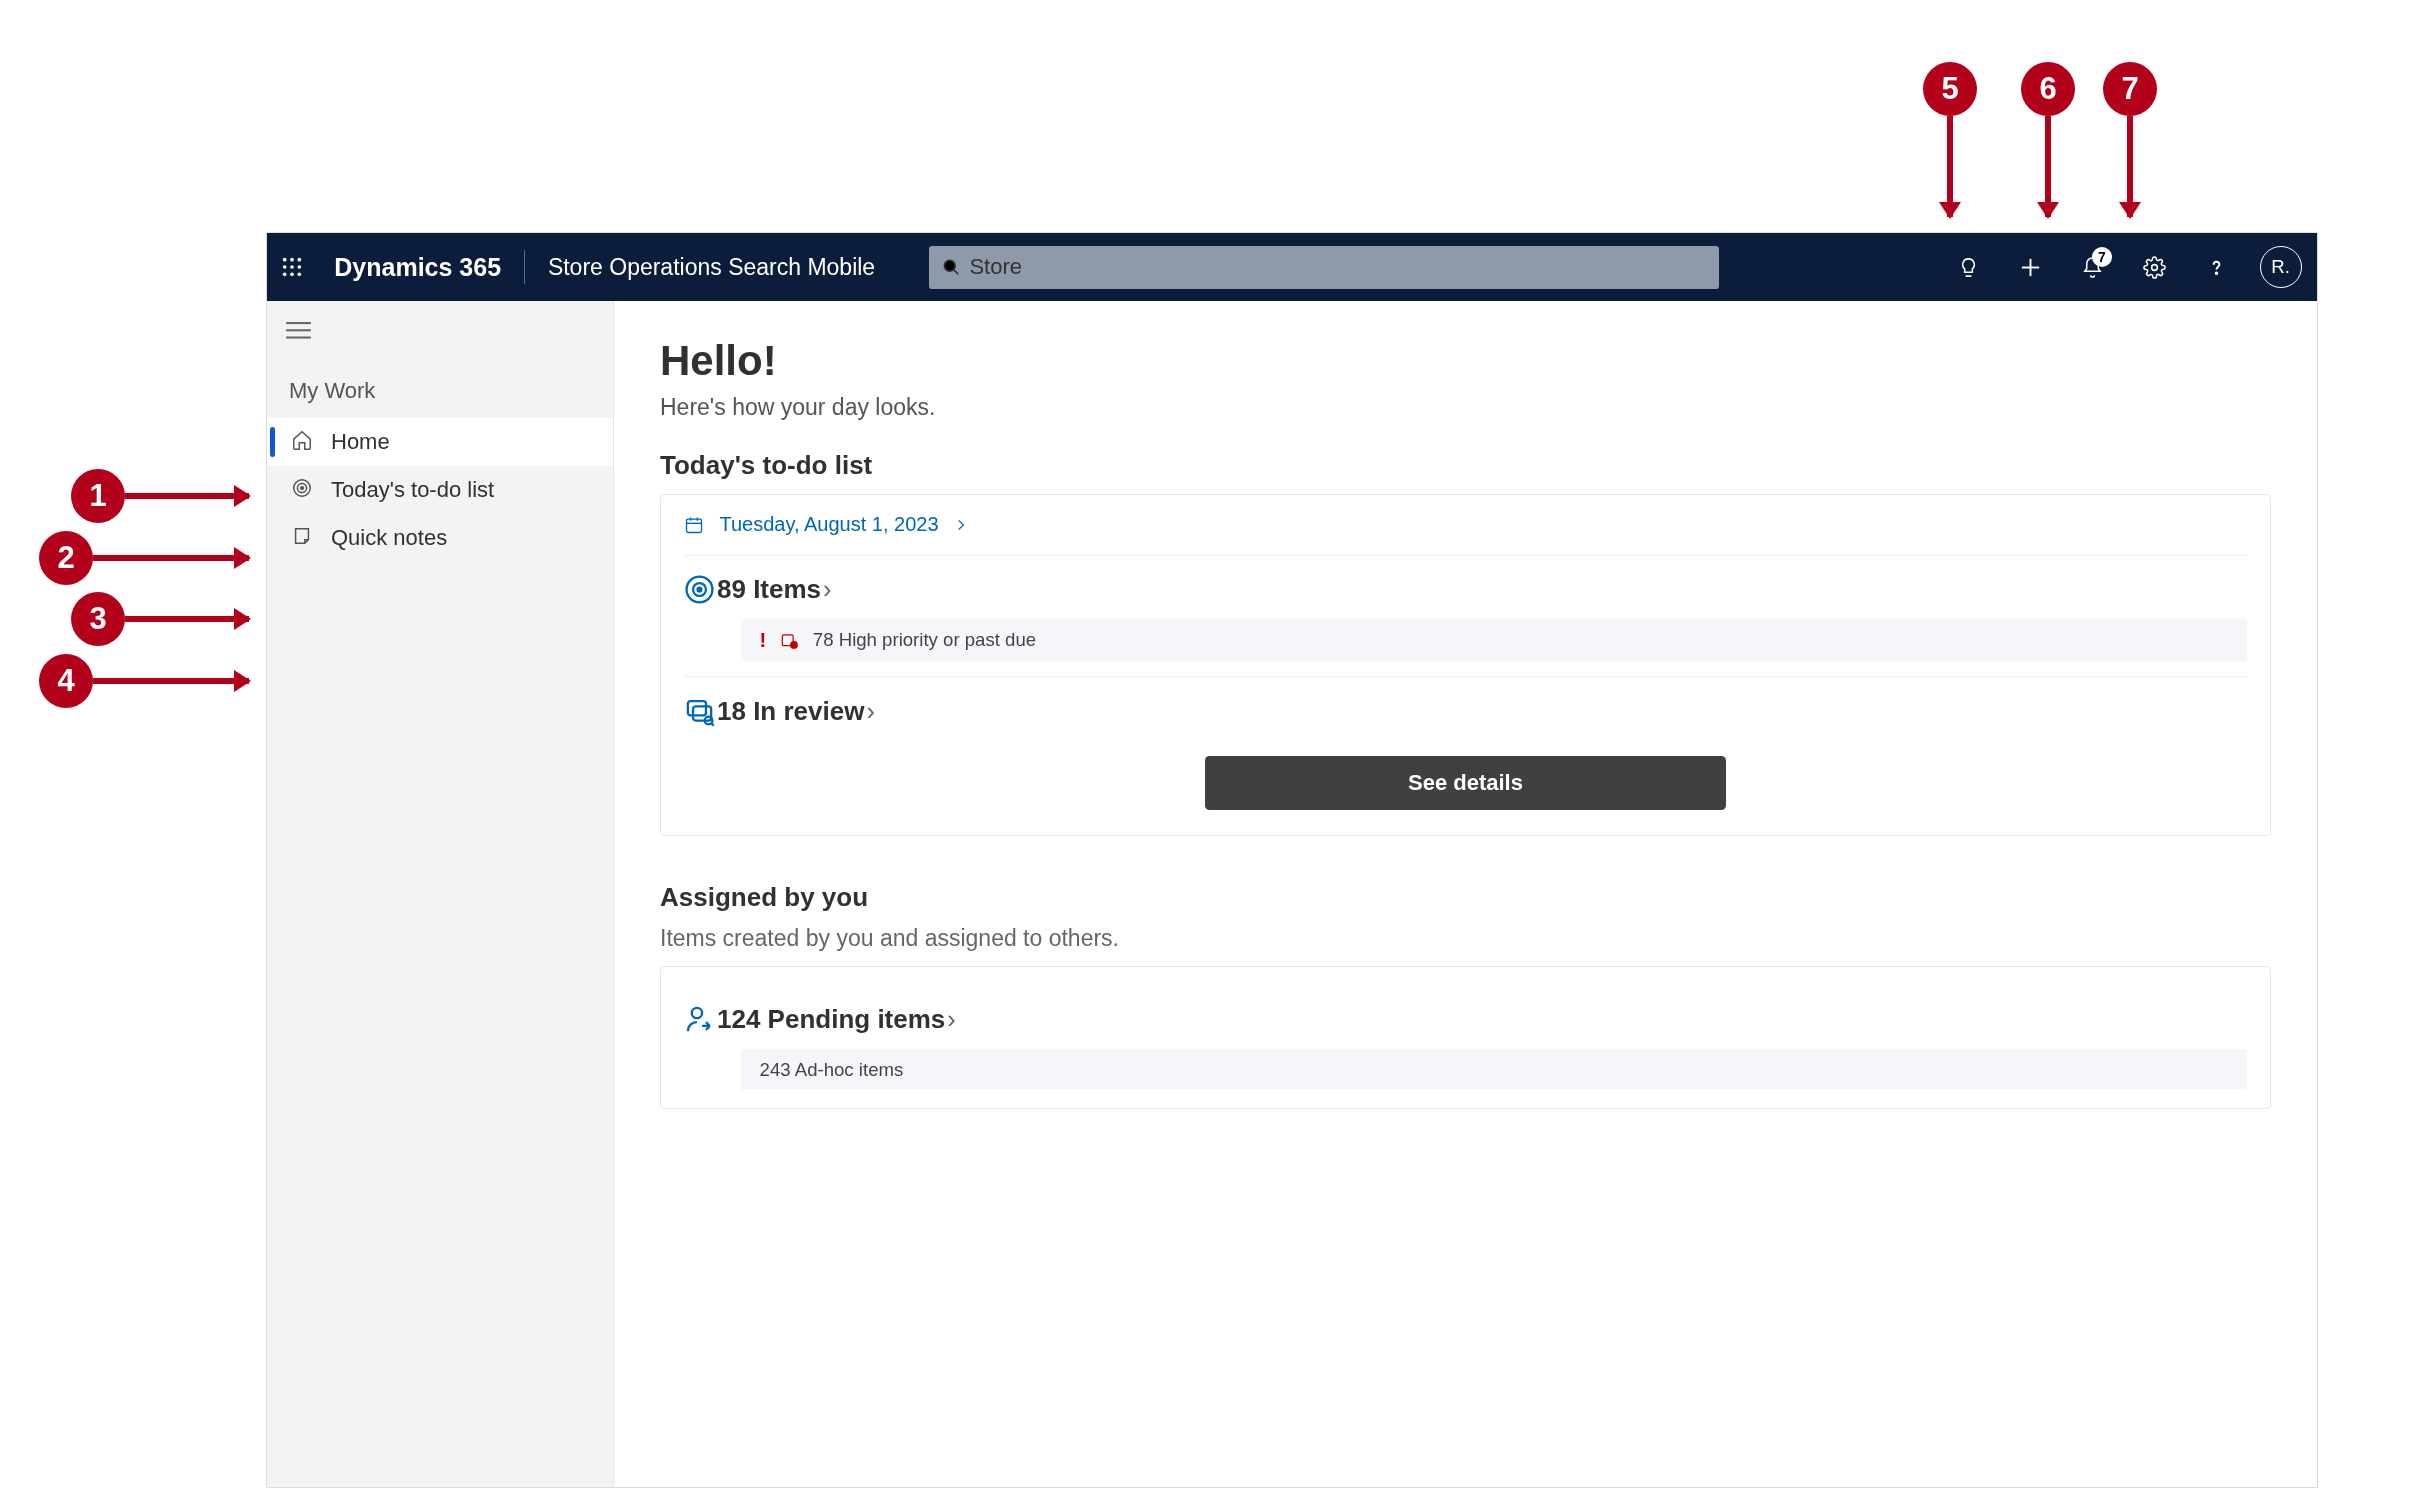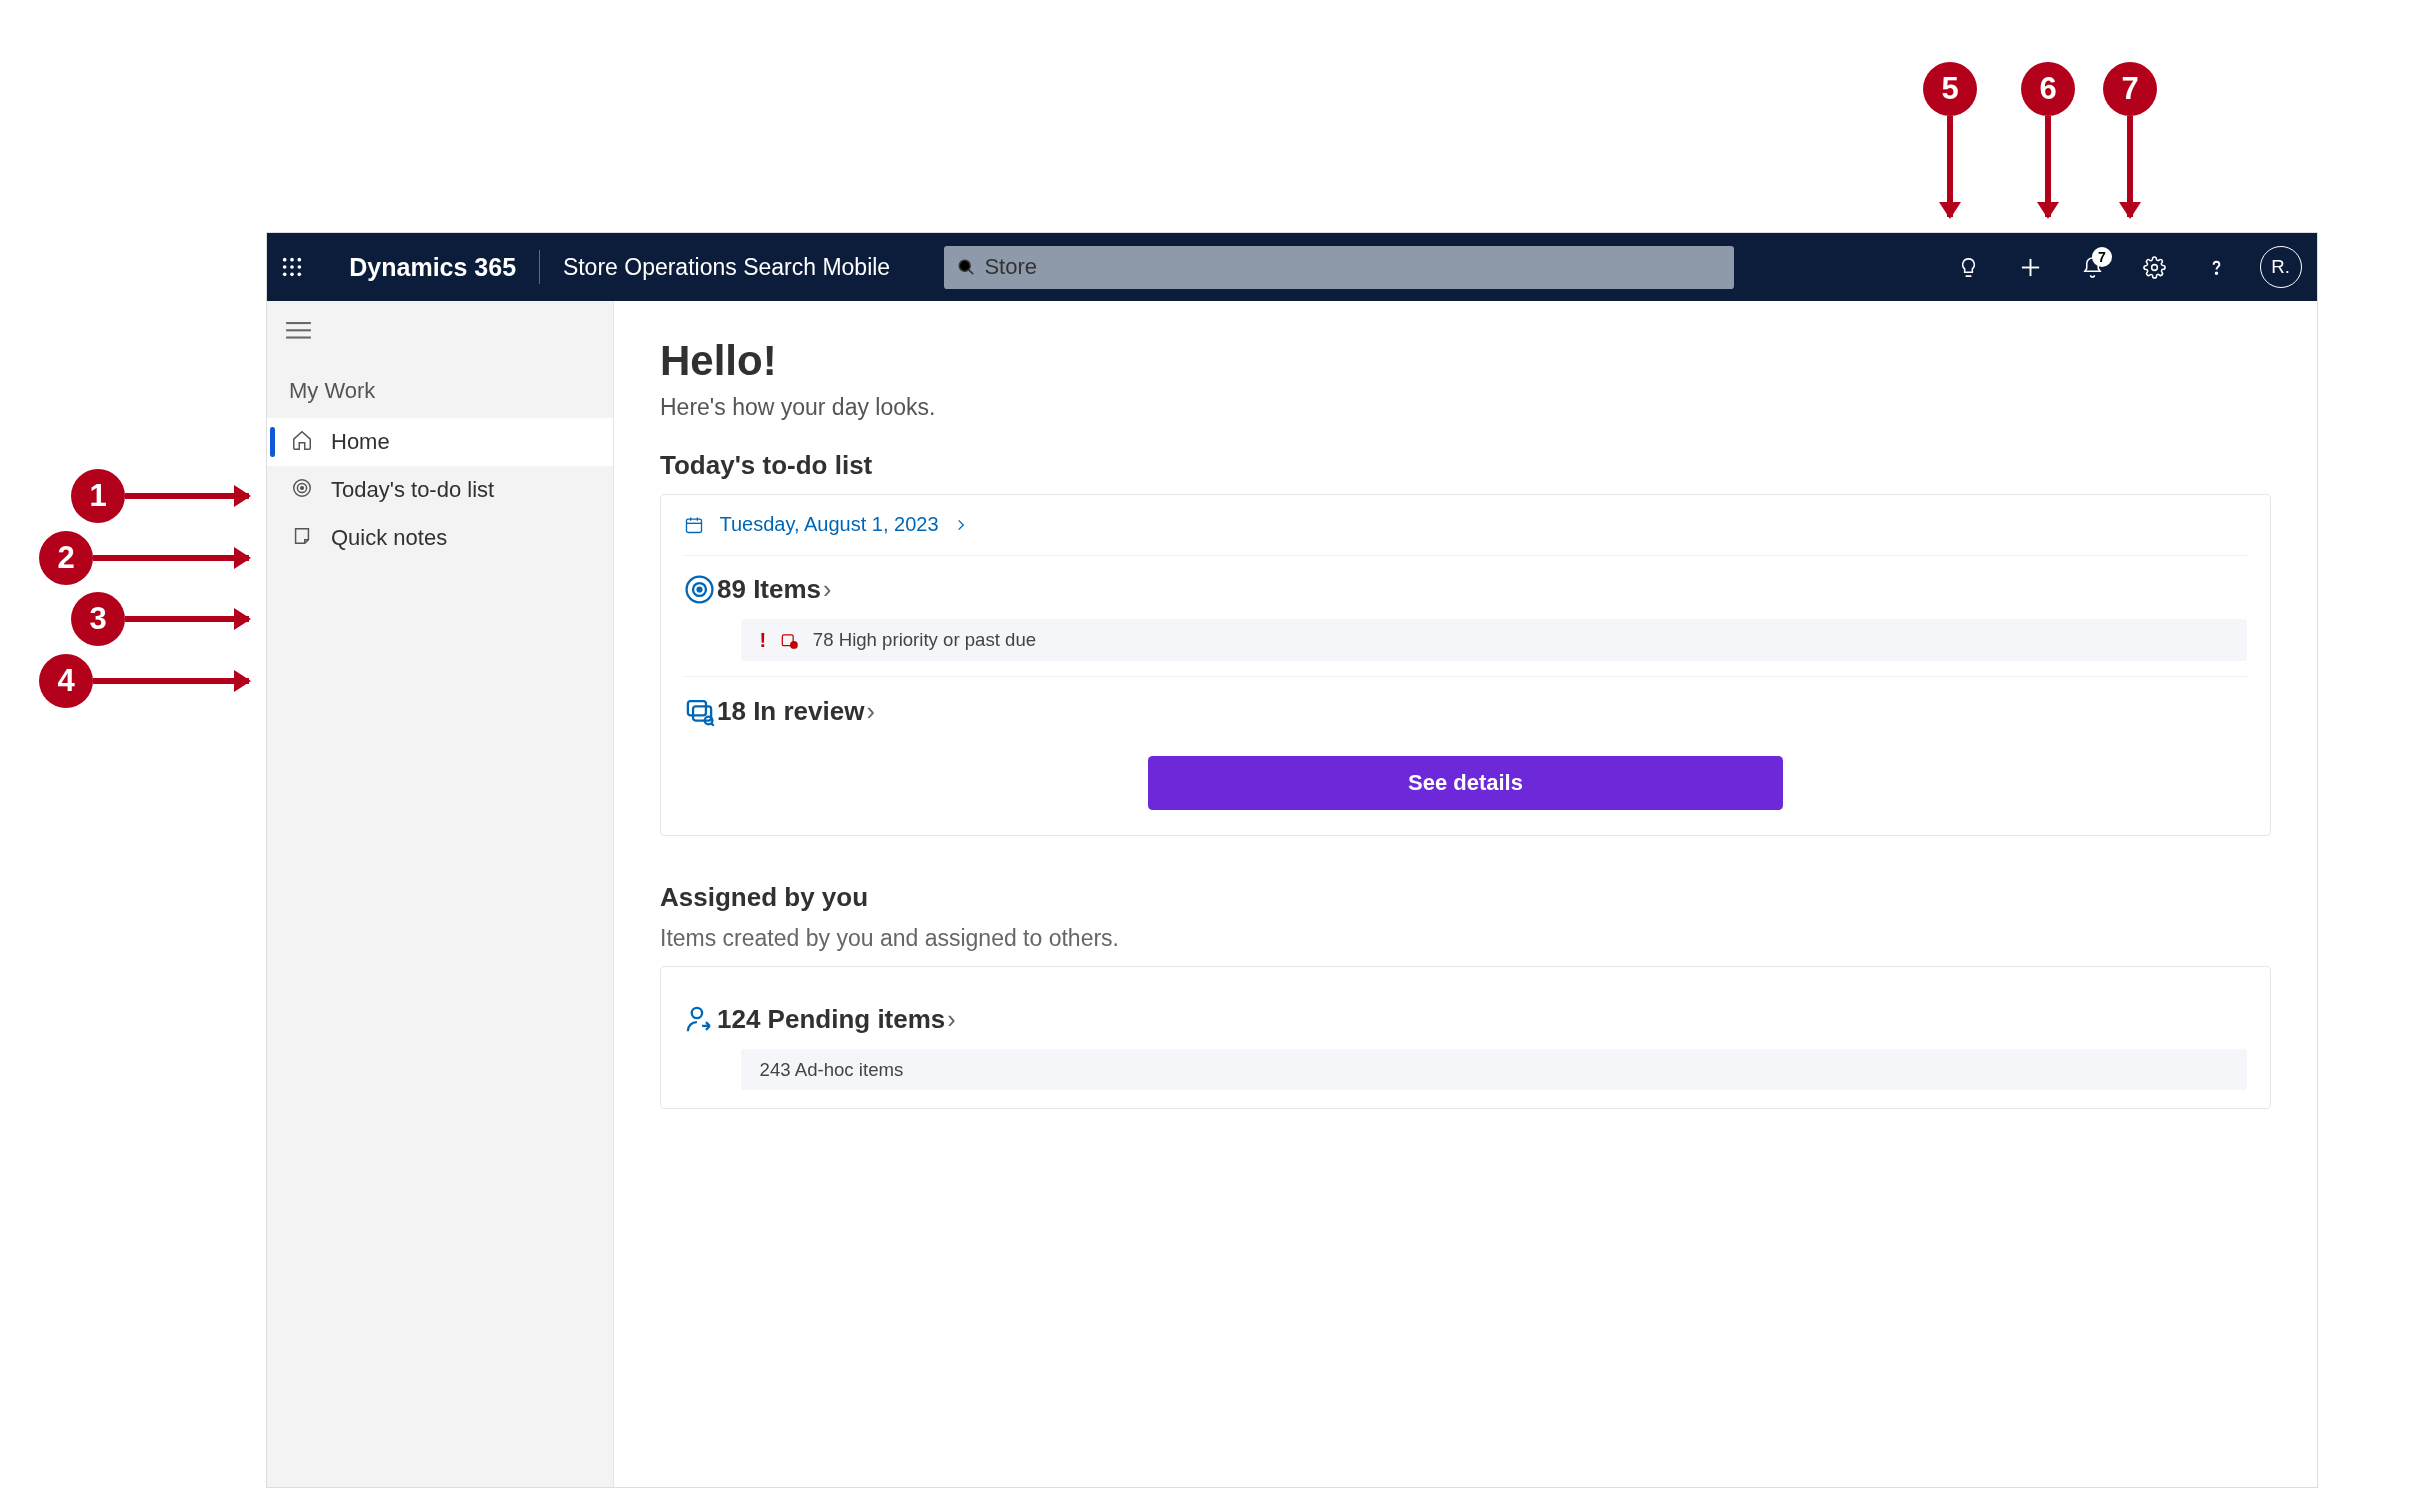--- a/index.html
+++ b/index.html
@@ -28,21 +28,21 @@
     background: #0b1d3b;
     height: 68px;
     display: flex;
     align-items: center;
     color: #fff;
     padding: 0 15.5px 0 9.3px;
     gap: 23px;
   }
   .waffle { width: 31px; display:flex; align-items:center; justify-content:center; cursor:pointer; }
   .waffle svg { fill:#fff; }
-  .brand { font-size: 25px; font-weight:600; margin-left:19px; white-space:nowrap; }
+  .brand { font-size: 25px; font-weight:600; margin-left:4px; white-space:nowrap; }
   .divider { width:0.8px; height:34px; background:#586a87; }
   .appname { font-size:23px; font-weight:400; white-space:nowrap; }
   .searchbox {
     flex: 0 0 790px;
     height:43px;
     background:#8e99a9;
     border-radius:3.1px;
     display:flex;
     align-items:center;
     padding:0 12.4px;
@@ -143,22 +143,22 @@
     margin:7.7px 0 0 57px;
     display:flex;align-items:center;gap:14px;
     font-size:18.6px;color:#444;
   }
   .alert-strip-plain{
     background:#f4f6f9;border-radius:3.1px;padding:9.3px 18.6px;margin:7.7px 0 0 57px;
     font-size:18.6px;color:#444;
   }
   .see-details{
     display:block;margin:23px auto 6.2px auto;
-    background:#6d28d9;color:#fff;border:none;border-radius:4.6px;
-    font-size:22px;padding:14px 0;width:635px;cursor:pointer;font-weight:600;
+    background:#404040;color:#fff;border:none;border-radius:4.6px;
+    font-size:22px;padding:14px 0;width:521px;cursor:pointer;font-weight:600;
   }
   .review-divider{height:0.8px;background:#f0f0f0;margin:15.5px 0 0 0;}
 
   
   .callout{
     position:absolute;
     display:flex;align-items:center;
     z-index:50;
   }
   .callout-bubble{

